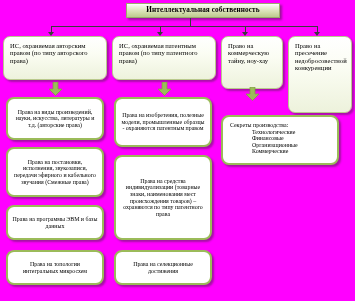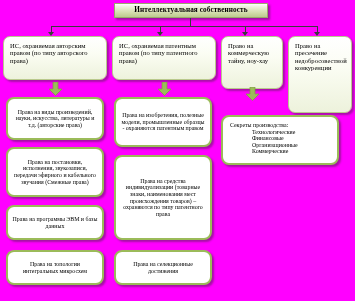--- a/index.html
+++ b/index.html
@@ -33,20 +33,21 @@
   .root-box {
     background: linear-gradient(to bottom, #ffffff 0%, #eef0dc 22%, #cfd9a6 72%, #bcc98f 100%);
     border: 1px solid #9aa86c;
     font-weight: bold;
     font-size: 7.2px;
     letter-spacing: .1px;
     display: flex;
     align-items: center;
     justify-content: center;
     box-shadow: 2px 2px 2px rgba(40,40,40,.45);
+    margin-left: 12px;
   }
 
   
   .lvl2-box {
     background: linear-gradient(to bottom, #ffffff 0%, #fbfdf3 40%, #edf2dc 100%);
     border: 1px solid #b9c98c;
     border-radius: 7px;
     font-size: 6.6px;
     padding: 5px 5px 3px 6px;
     text-align: left;

